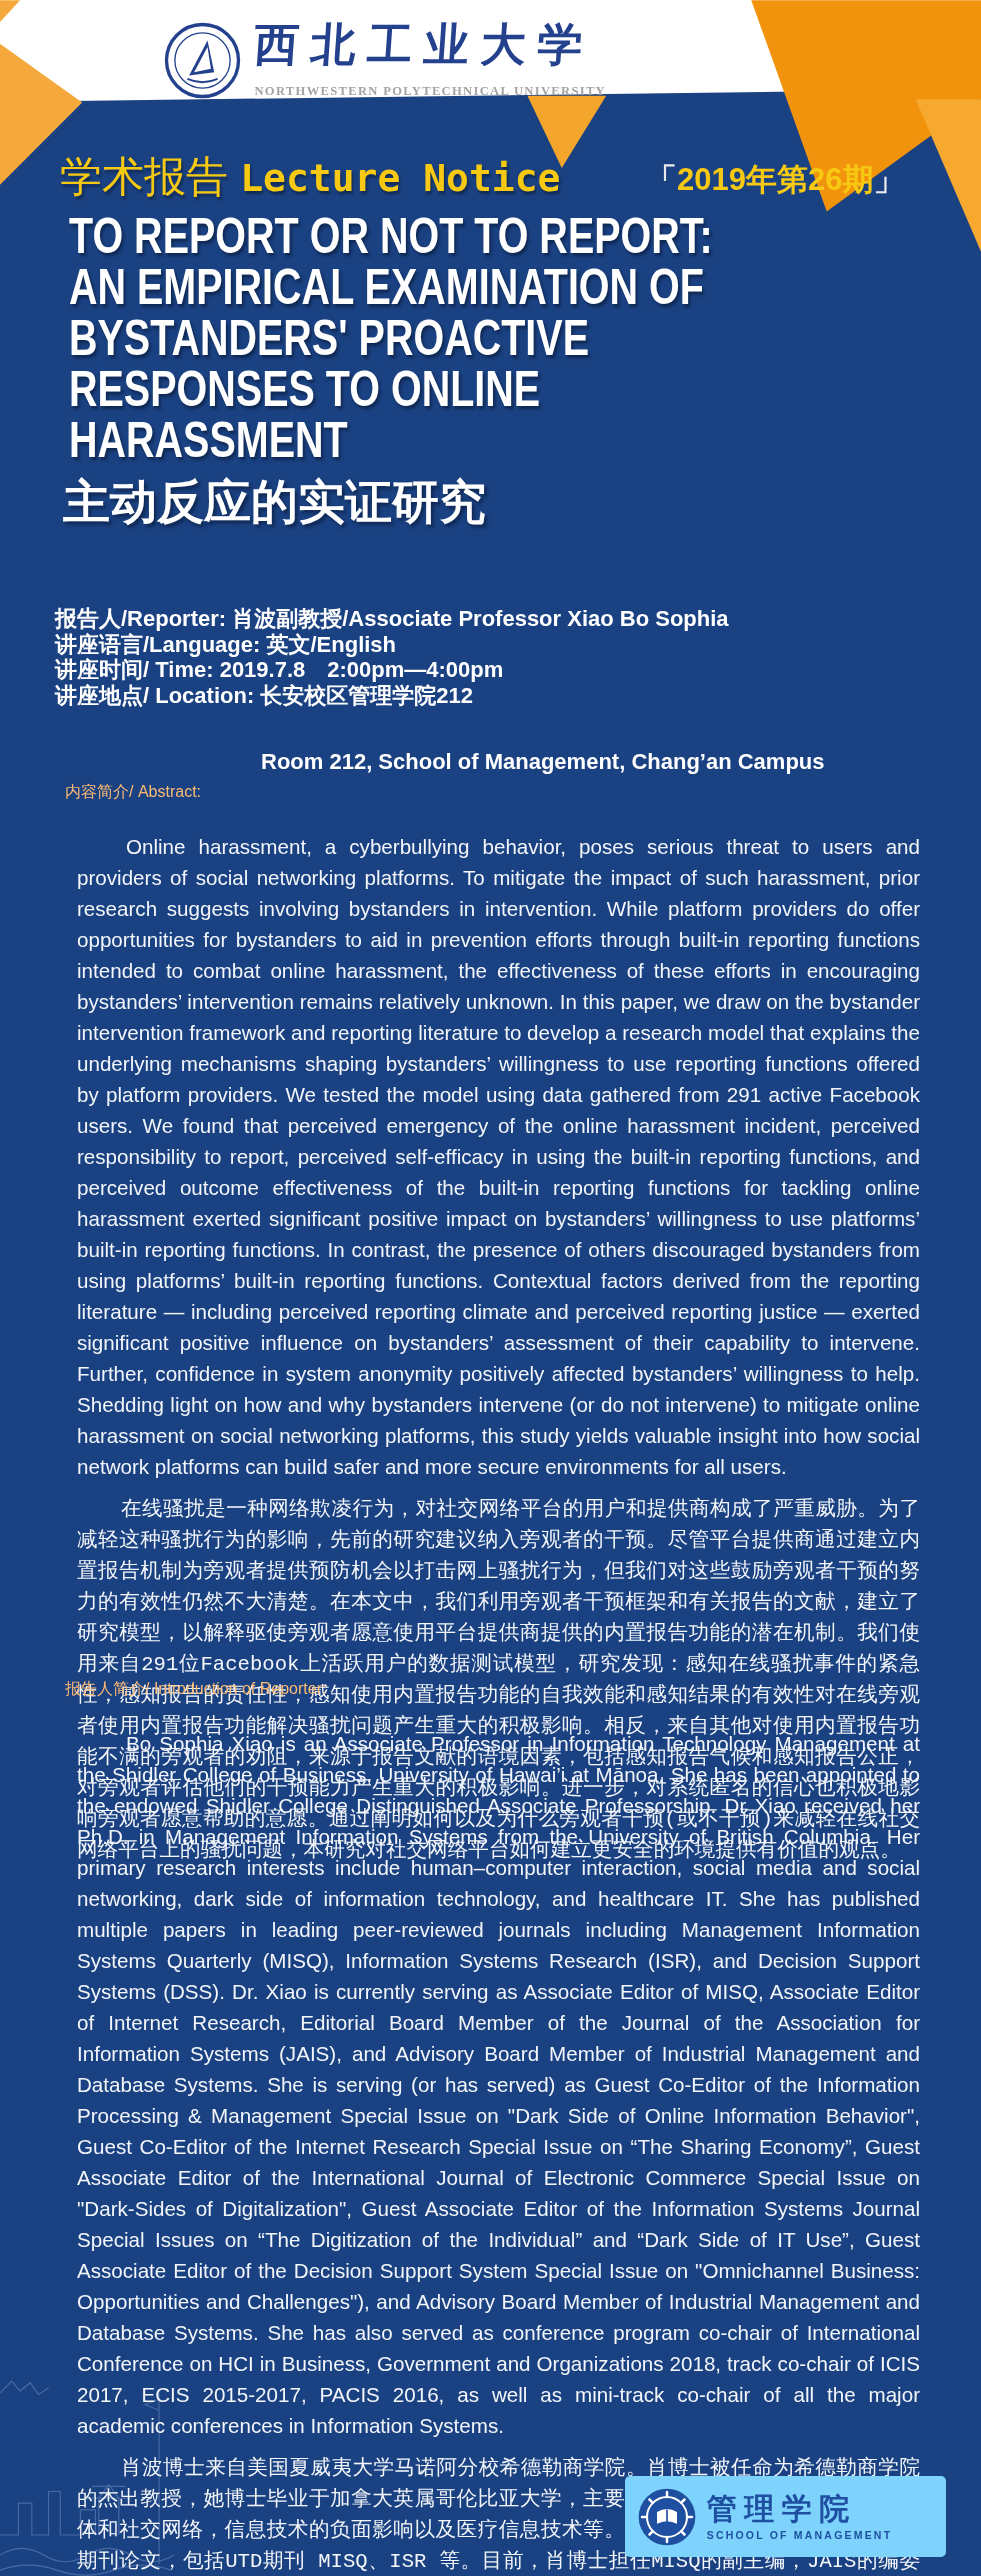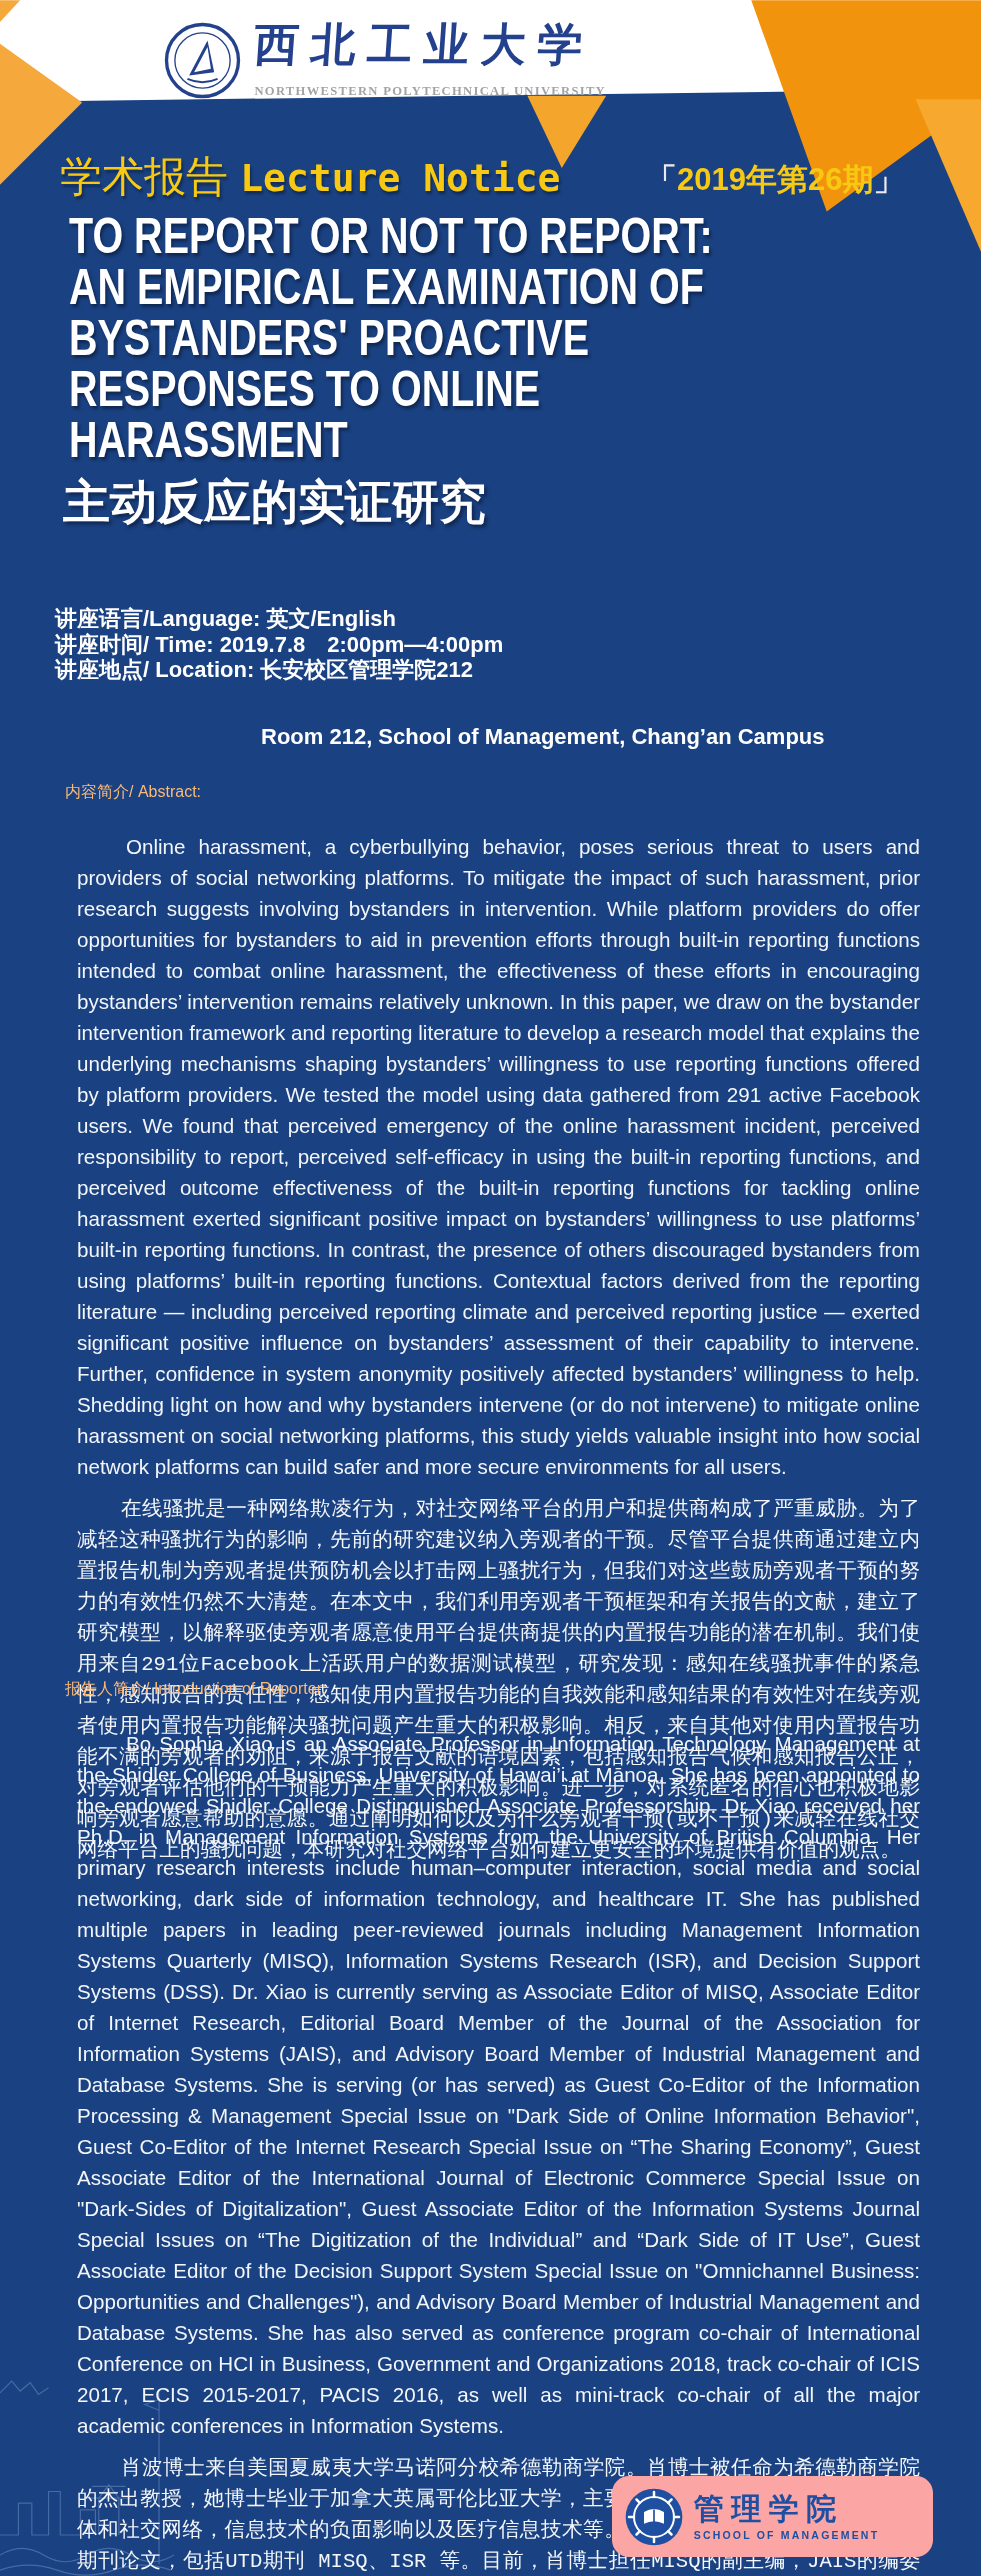--- a/index.html
+++ b/index.html
@@ -42,22 +42,22 @@
   .reporter-head{top:1679px;}
   .body-block{position:absolute;left:65px;width:867px;z-index:3;color:#f3f6fa;
               font-size:20.6px;line-height:31px;text-align:justify;}
   .abstract-body{top:819px;}
   .reporter-body{top:1716px;}
   .body-block p{margin:12px;}
   .body-block p.en{text-indent:49px;}
   .body-block p.cn{text-indent:44px;font-family:Liberation Mono, monospace;}
   
   .skyline{position:absolute;left:0;top:2376px;z-index:2;opacity:.55;}
-  .school-card{position:absolute;left:612px;top:2476px;width:321px;height:81px;background:#fca5a5;
-               border-radius:17px;z-index:4;display:flex;align-items:center;padding-left:11.7px;box-sizing:border-box;}
+  .school-card{position:absolute;left:625px;top:2476px;width:321px;height:81px;background:#7dd3fc;
+               border-radius:5px;z-index:4;display:flex;align-items:center;padding-left:11.7px;box-sizing:border-box;}
   .school-texts{margin-left:10px;}
   .school-cn{font-size:30px;font-weight:700;color:#1e4fa1;letter-spacing:7.5px;line-height:34px;}
   .school-en{font-size:10.5px;font-weight:700;color:#1e4fa1;letter-spacing:2.2px;margin-top:2.5px;}
 </style>
 </head>
 <body>
 
 <div class="poster">
 
   <div class="white-band"></div>
@@ -98,20 +98,24 @@
     <div>BYSTANDERS' PROACTIVE</div>
     <div>RESPONSES TO ONLINE</div>
     <div>HARASSMENT</div>
   </div>
 
   <div class="title-cn">
     <div>主动反应的实证研究</div>
   </div>
 
   <div class="details">
+    <div class="row">
+      <span class="lbl">报告人/Reporter:</span>
+      <span class="val">肖波副教授/Associate Professor Xiao Bo Sophia</span>
+    </div>
     <div class="row">
       <span class="lbl">讲座语言/Language:</span>
       <span class="val">英文/English</span>
     </div>
     <div class="row">
       <span class="lbl">讲座时间/ Time:</span>
       <span class="val">2019.7.8  2:00pm—4:00pm</span>
     </div>
     <div class="row">
       <span class="lbl">讲座地点/ Location:</span>

